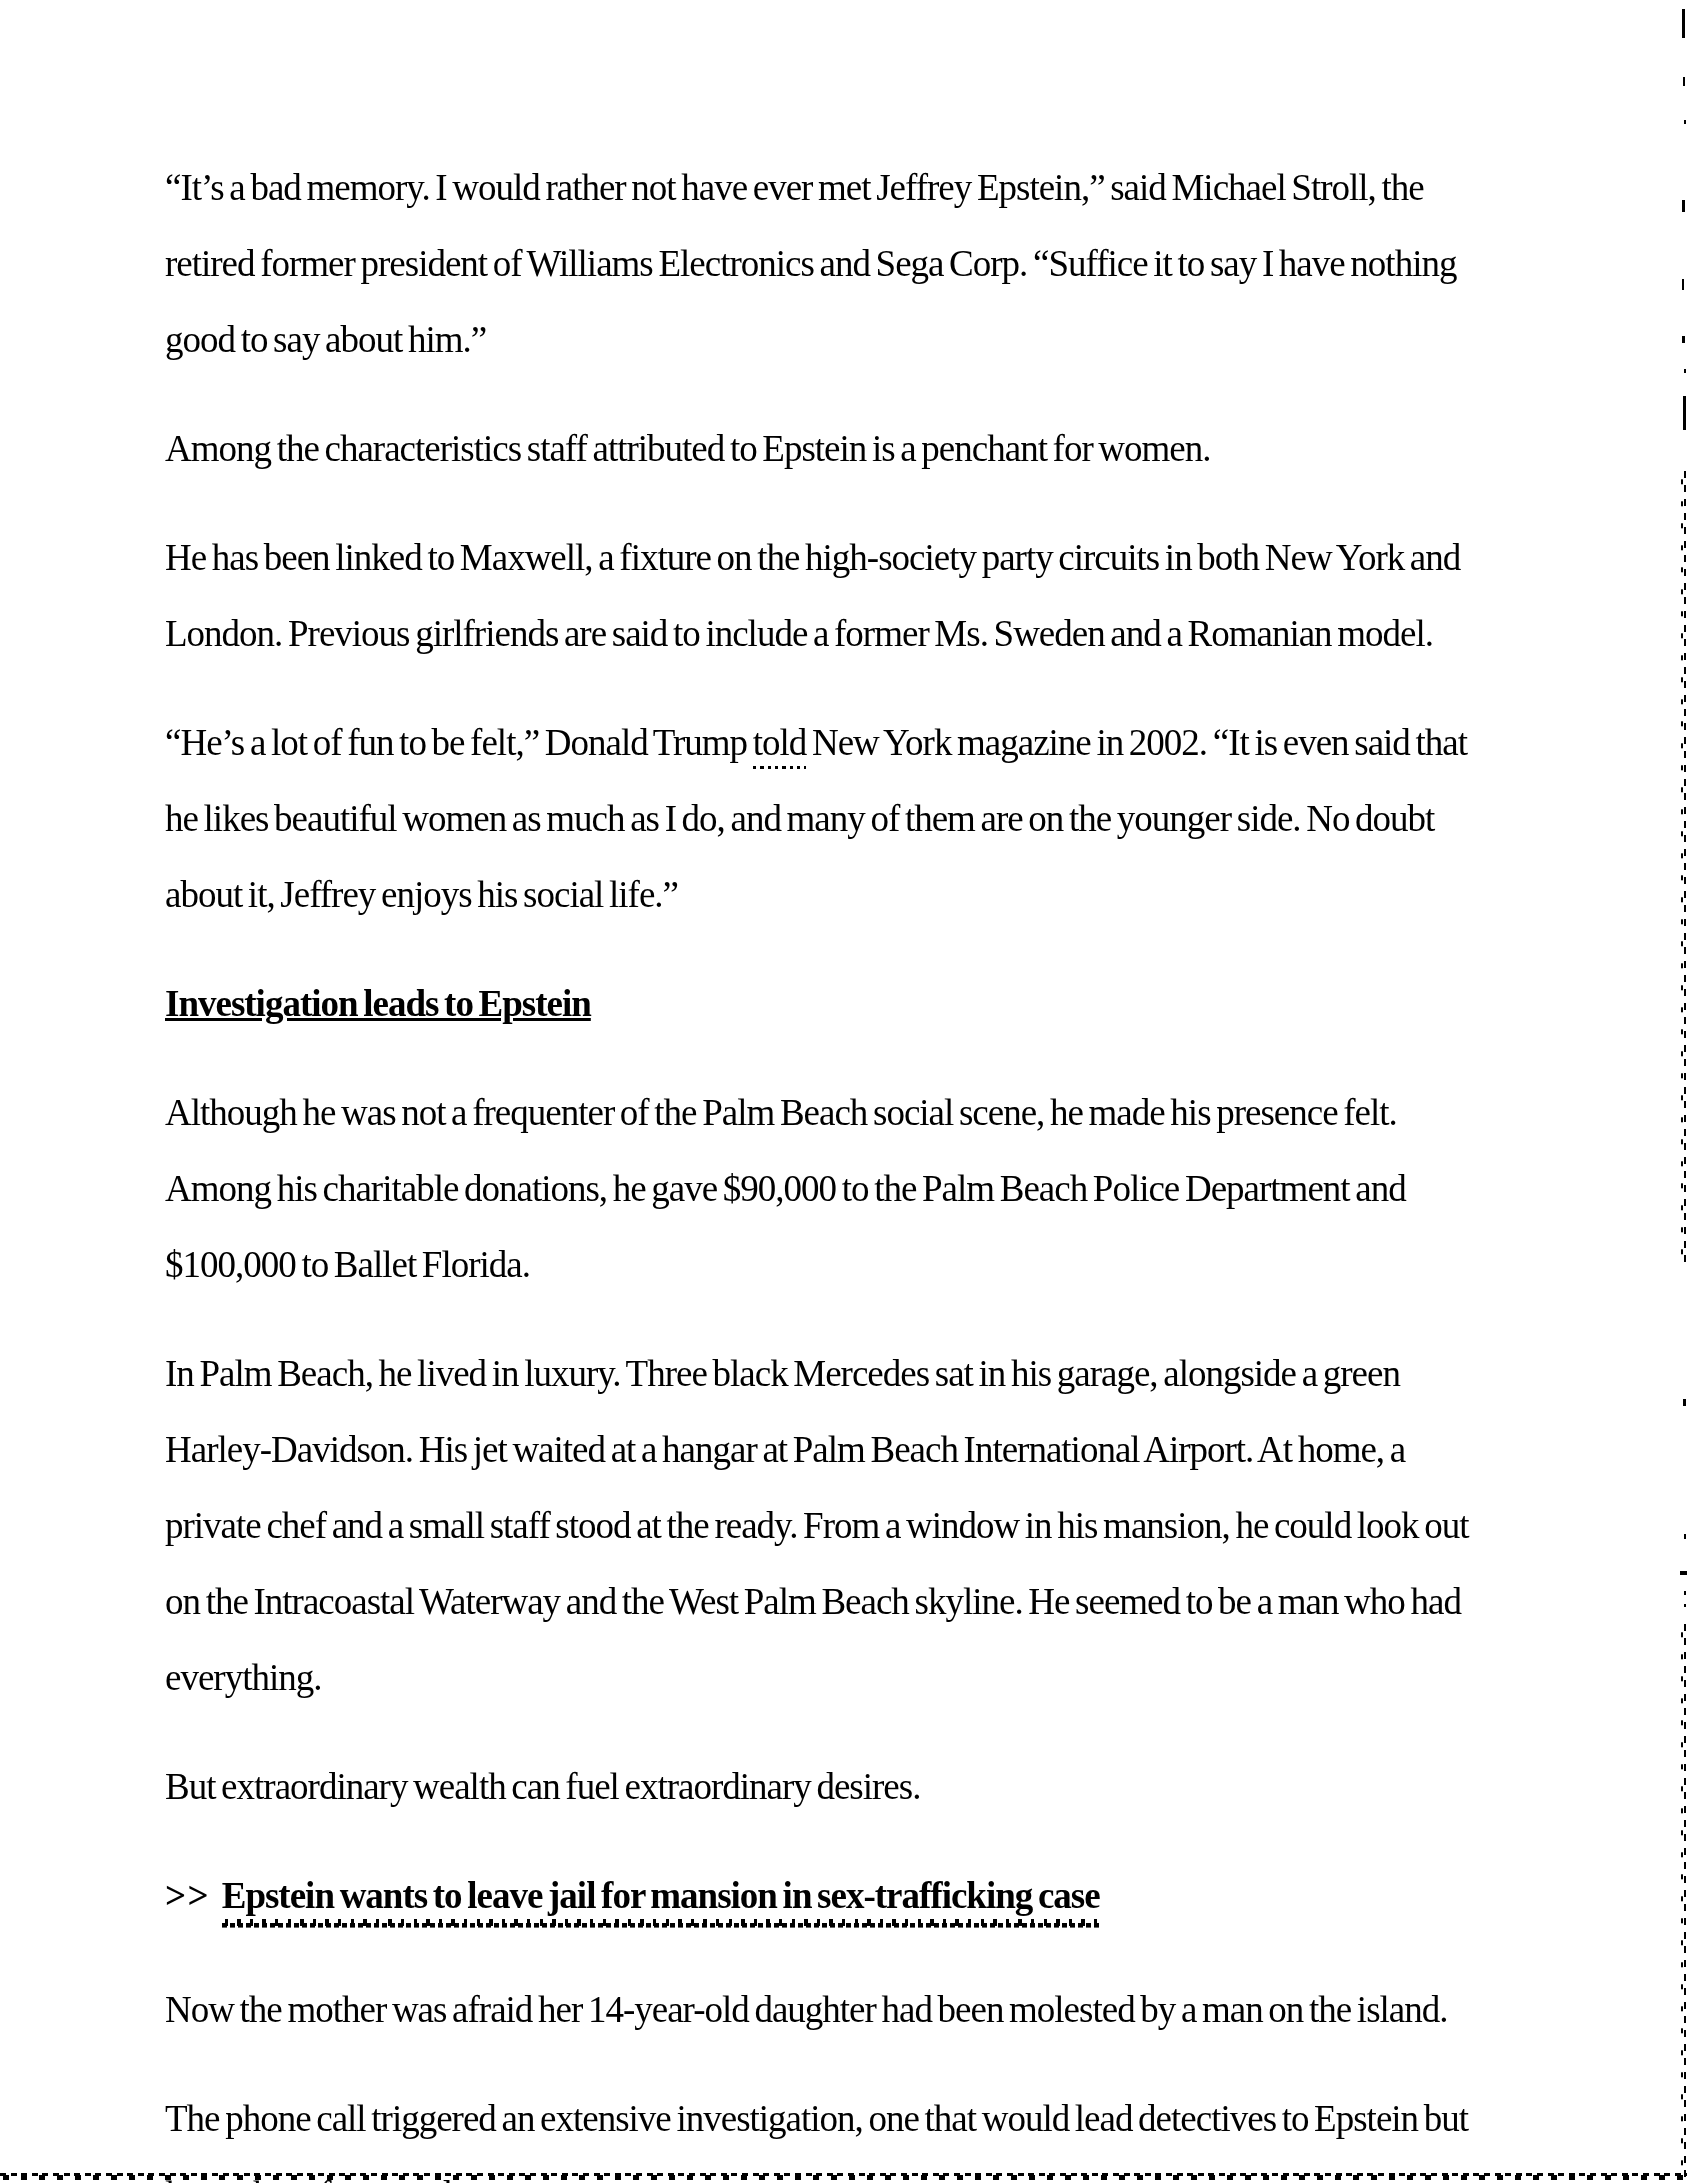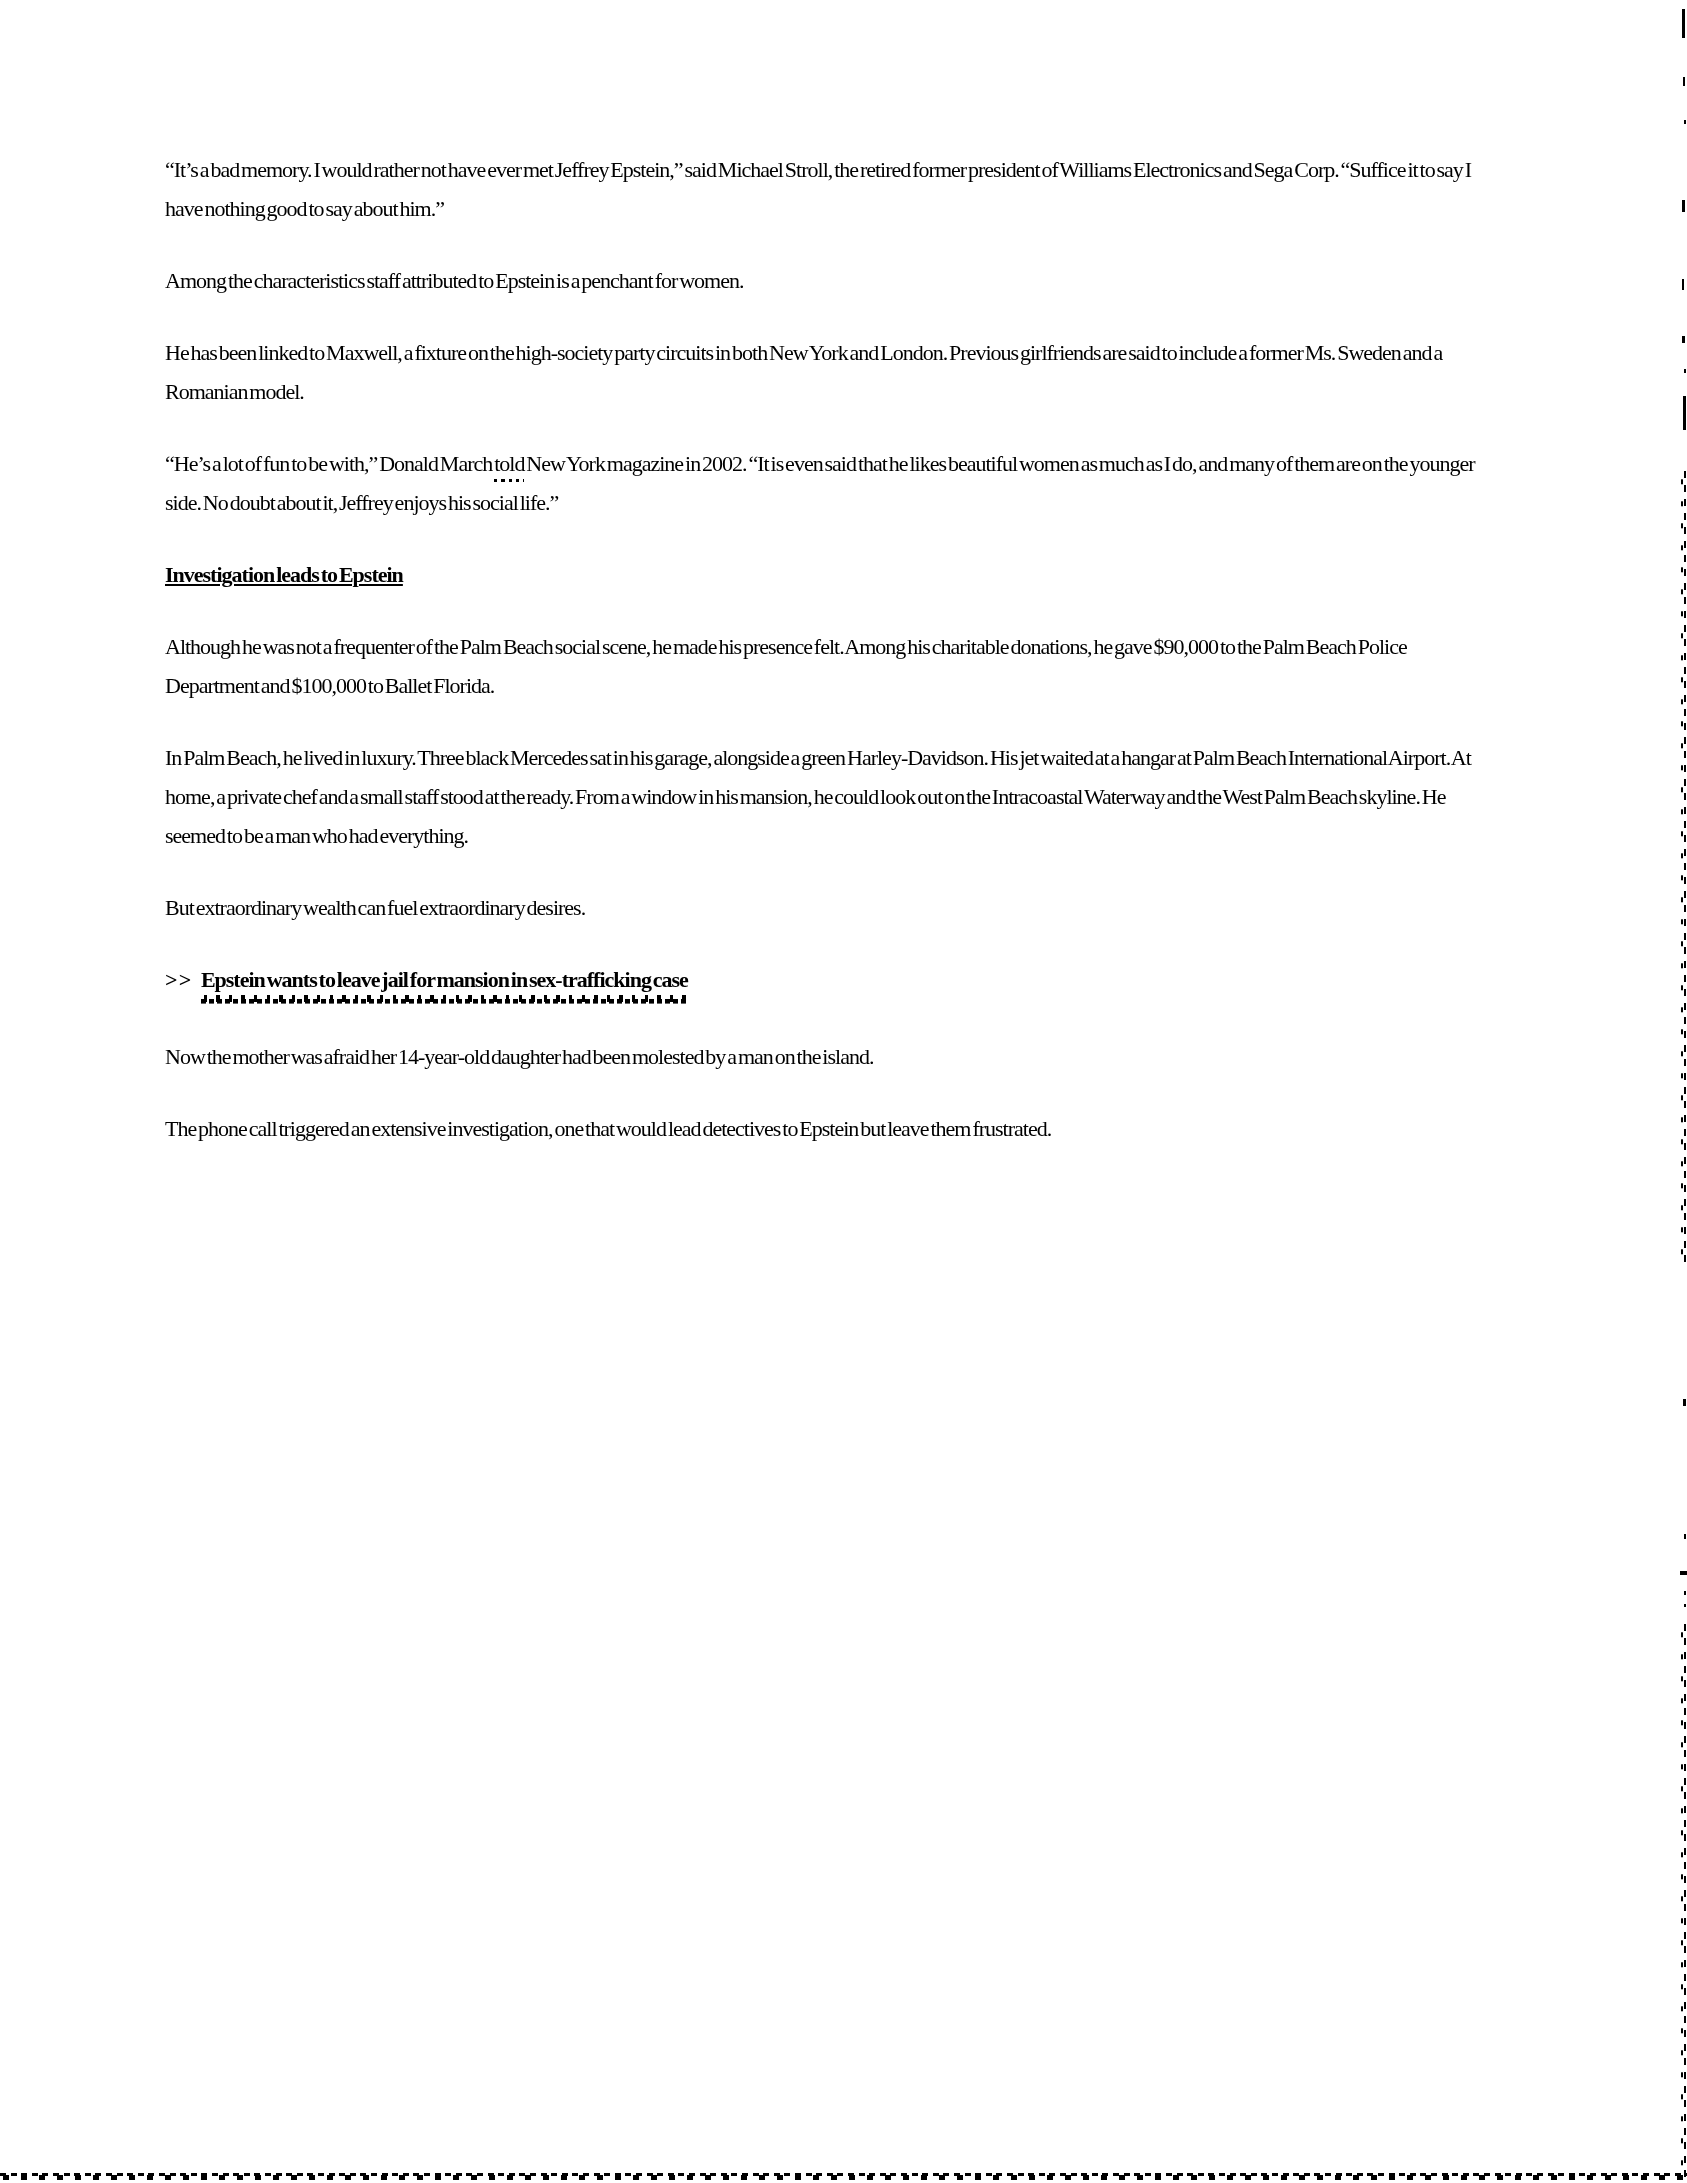--- a/index.html
+++ b/index.html
@@ -17,22 +17,22 @@
     color: #000000;
   }
   .article {
     position: absolute;
     left: 165px;
     top: 150px;
     width: 1323px;
   }
   .para, .heading, .link-heading {
     margin: 0 0 33px 0;
-    font-size: 22px;
-    line-height: 39px;
+    font-size: 37px;
+    line-height: 76px;
     letter-spacing: -1px;
     word-spacing: -2.6px;
     color: #000000;
     font-weight: 400;
   }
   .heading {
     font-weight: 700;
     text-decoration: underline;
   }
   .link-heading {
@@ -95,21 +95,21 @@
 </style>
 </head>
 <body>
 
 <div class="page">
 
   <article class="article" id="article">
       <p class="para"><span>“It’s a bad memory. I would rather not have ever met Jeffrey Epstein,” said Michael Stroll, the retired former president of Williams Electronics and Sega Corp. “Suffice it to say I have nothing good to say about him.”</span></p>
       <p class="para"><span>Among the characteristics staff attributed to Epstein is a penchant for women.</span></p>
       <p class="para"><span>He has been linked to Maxwell, a fixture on the high-society party circuits in both New York and London. Previous girlfriends are said to include a former Ms. Sweden and a Romanian model.</span></p>
-      <p class="para"><span>“He’s a lot of fun to be with,” Donald March </span><a class="inline-link">told</a><span> New York magazine in 2002. “It is even said that he likes beautiful women as much as I do, and many of them are on the younger side. No doubt about it, Jeffrey enjoys his social life.”</span></p>
+      <p class="para"><span>“He’s a lot of fun to be felt,” Donald Trump </span><a class="inline-link">told</a><span> New York magazine in 2002. “It is even said that he likes beautiful women as much as I do, and many of them are on the younger side. No doubt about it, Jeffrey enjoys his social life.”</span></p>
       <h3 class="heading"><span>Investigation leads to Epstein</span></h3>
       <p class="para"><span>Although he was not a frequenter of the Palm Beach social scene, he made his presence felt. Among his charitable donations, he gave $90,000 to the Palm Beach Police Department and $100,000 to Ballet Florida.</span></p>
       <p class="para"><span>In Palm Beach, he lived in luxury. Three black Mercedes sat in his garage, alongside a green Harley-Davidson. His jet waited at a hangar at Palm Beach International Airport. At home, a private chef and a small staff stood at the ready. From a window in his mansion, he could look out on the Intracoastal Waterway and the West Palm Beach skyline. He seemed to be a man who had everything.</span></p>
       <p class="para"><span>But extraordinary wealth can fuel extraordinary desires.</span></p>
       <h3 class="link-heading"><span class="link-prefix">&gt;&gt; </span><a class="link-underline">Epstein wants to leave jail for mansion in sex-trafficking case</a></h3>
       <p class="para"><span>Now the mother was afraid her 14-year-old daughter had been molested by a man on the island.</span></p>
       <p class="para"><span>The phone call triggered an extensive investigation, one that would lead detectives to Epstein but leave them frustrated.</span></p>
     </article>
 
   <div class="art" style="left:1682px; top:9.3px;  width:2.6px; height:29px;"></div>

